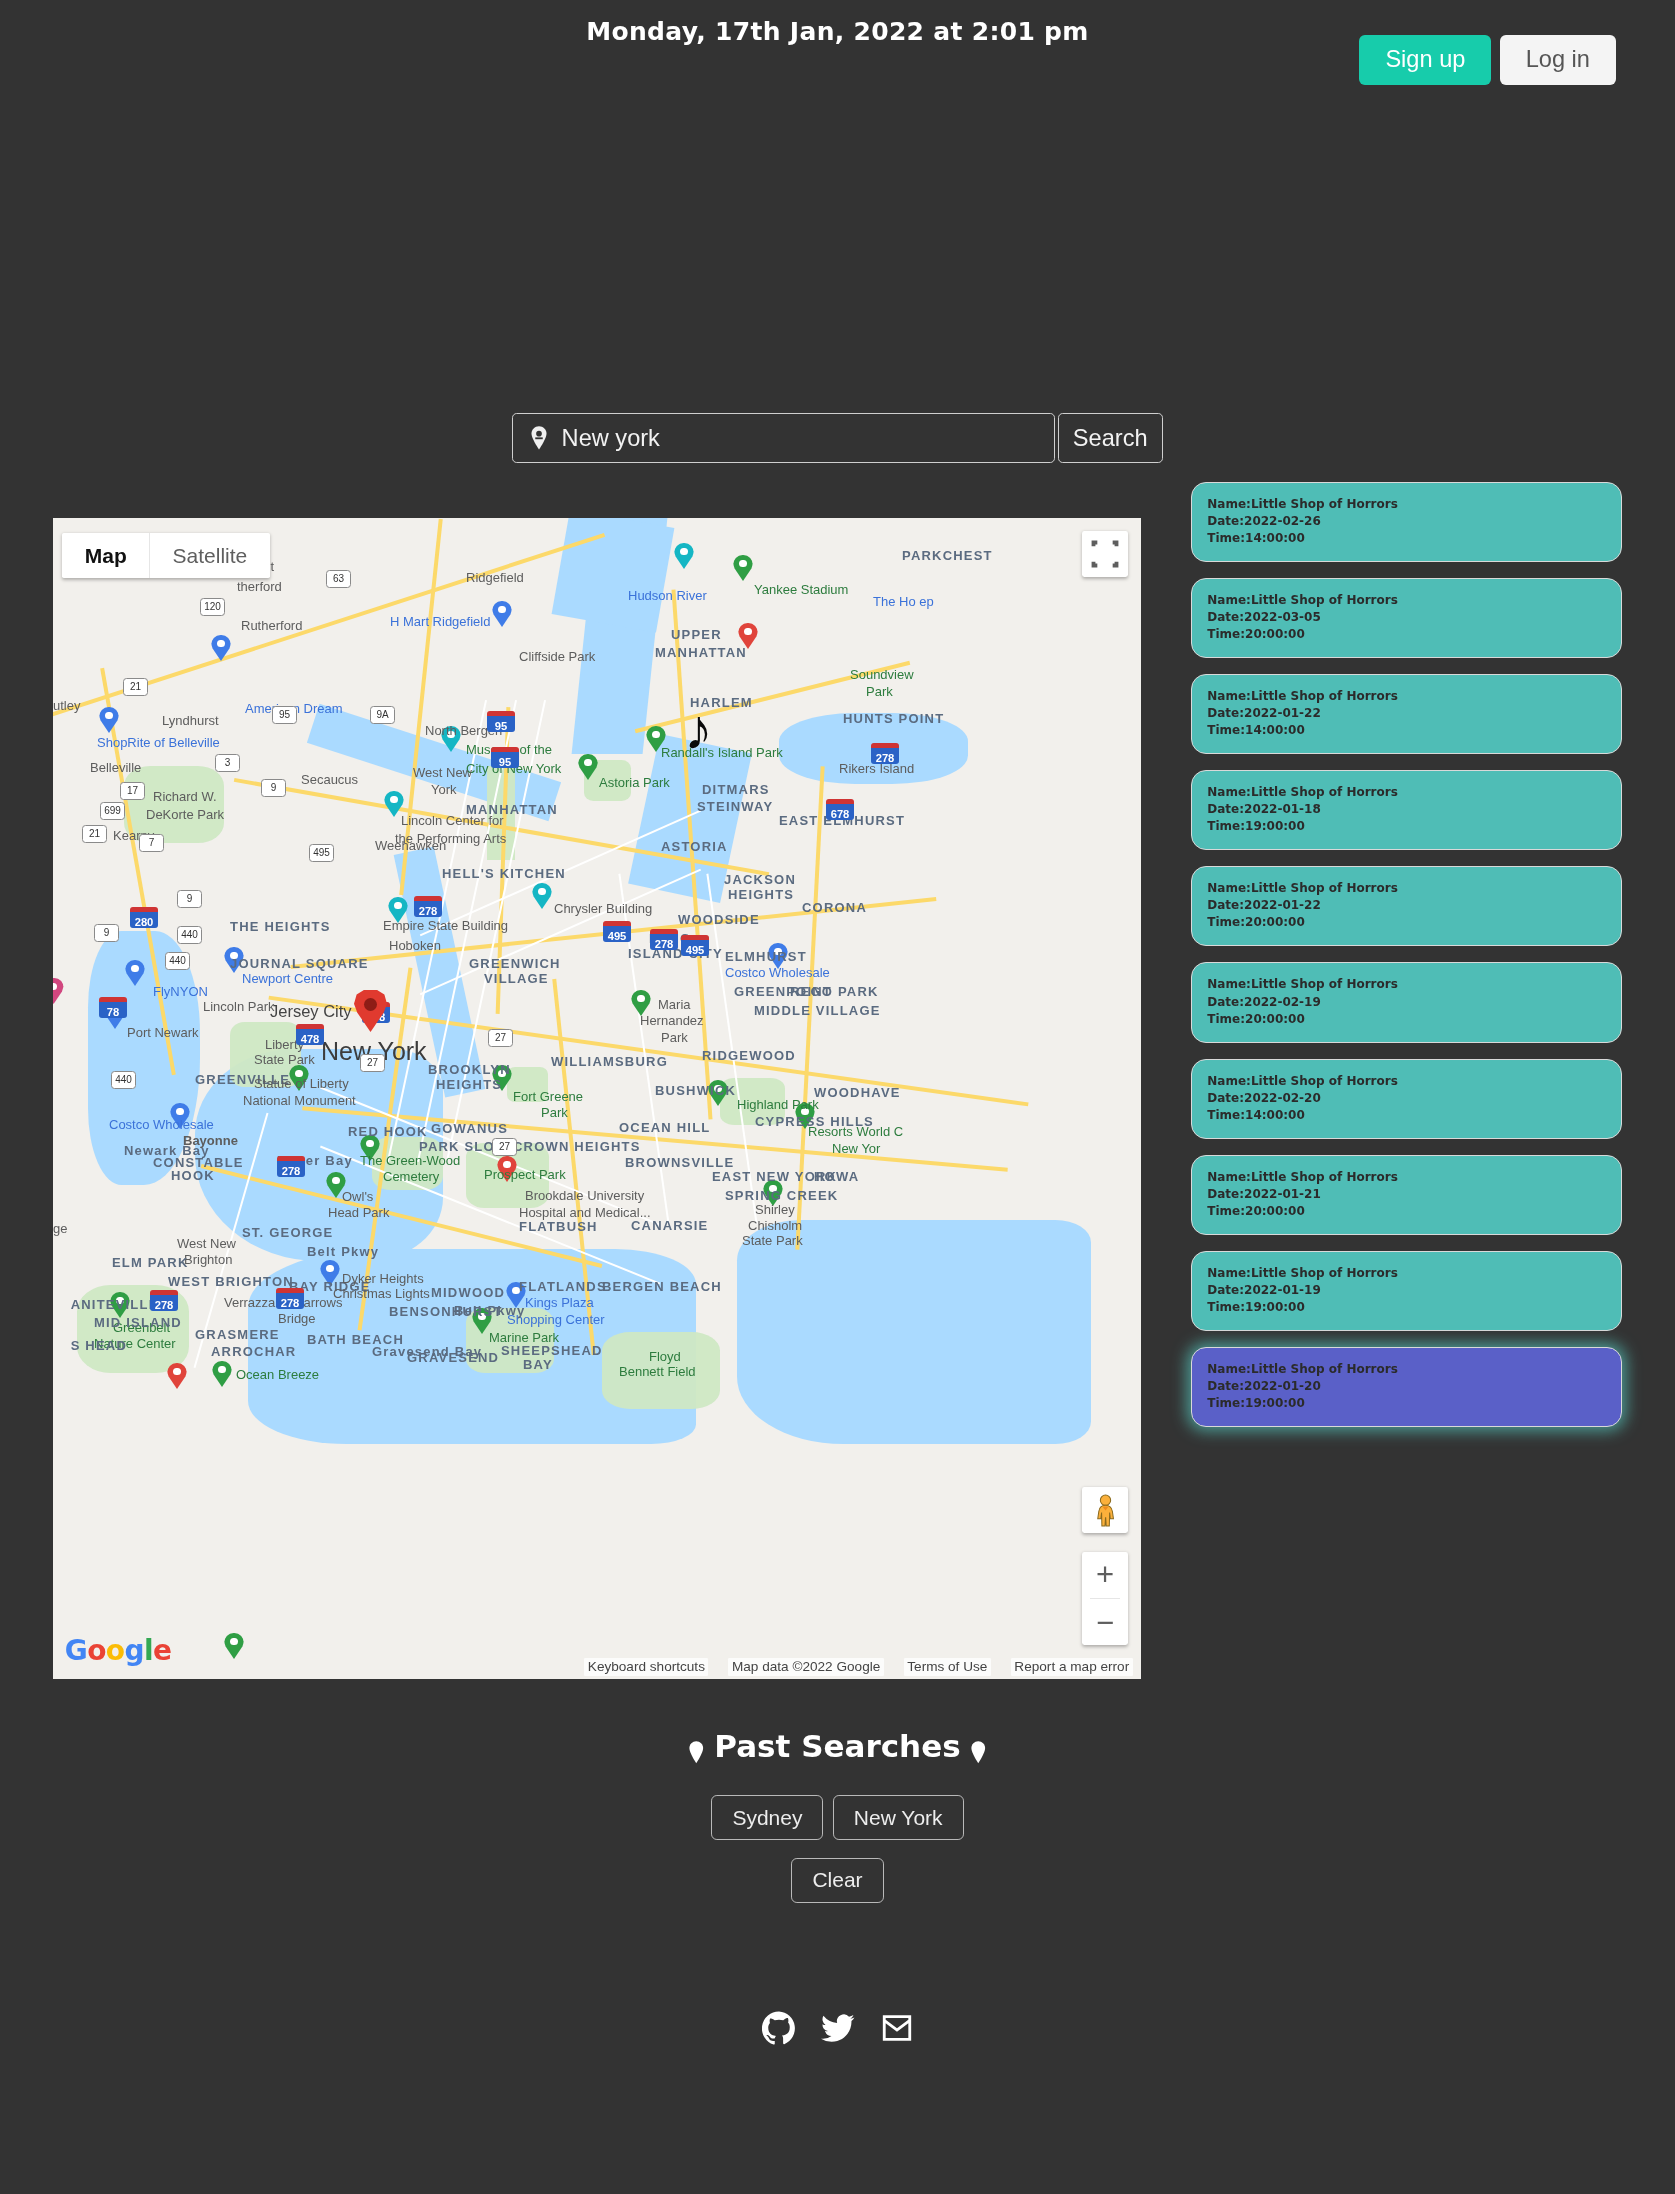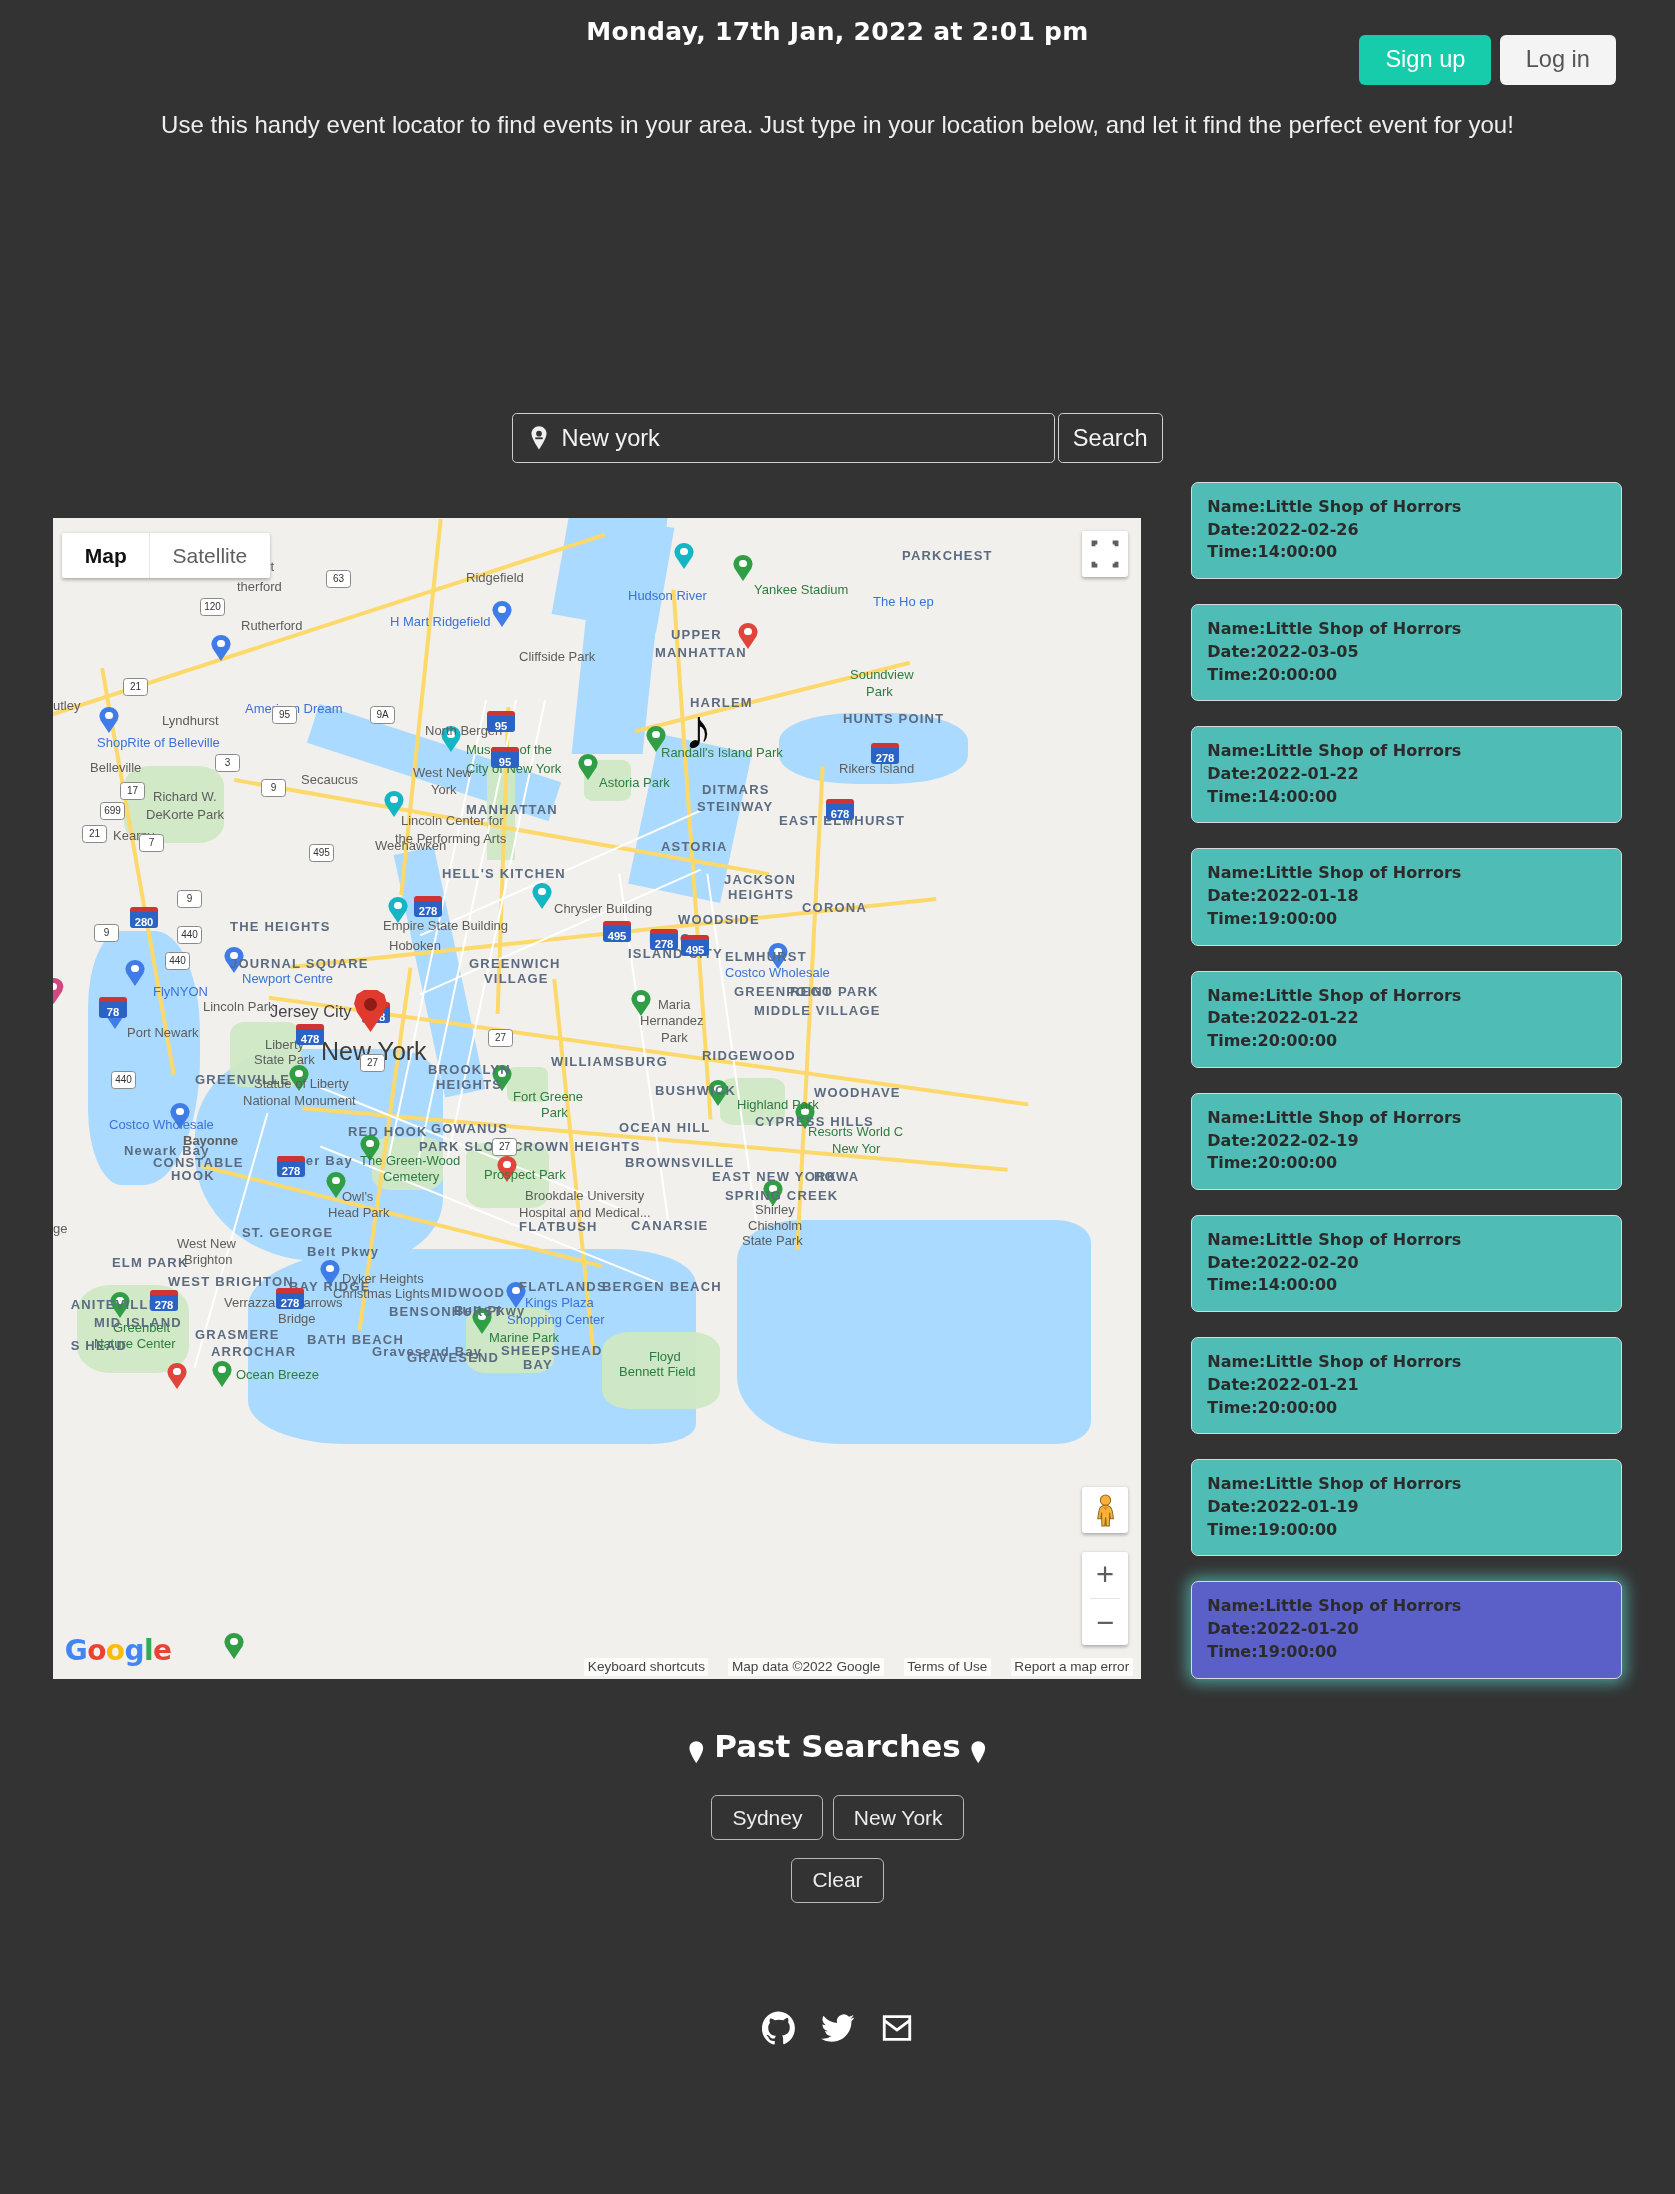--- a/index.html
+++ b/index.html
@@ -232,27 +232,27 @@
     text-align: center;
     font-family: "DejaVu Sans", sans-serif;
     font-size: 31px; font-weight: bold; color: #ffffff;
     display: flex; align-items: center; justify-content: center; gap: 10.6px;
     margin-bottom: 26px;
   }
   .cal-ico { width: 23.6px; height: 25px; flex: none; }
   .event-card {
     background: #4fbdb6;
     border: 1.2px solid #d9d9d9;
-    border-radius: 7px;
+    border-radius: 15px;
     padding: 13px 15.3px 14px 15.3px;
-    margin-bottom: 25px;
+    margin-bottom: 16px;
     color: #2b2b2b;
     font-family: "DejaVu Sans", sans-serif;
     font-weight: bold;
-    font-size: 16px;
+    font-size: 12px;
     line-height: 1.42;
   }
   .event-card.selected {
     background: #5a60c8;
     box-shadow: 0 0 15.3px 3.5px rgba(90,220,210,.62);
   }
 
   
   .past-wrap { position: absolute; left: 0; top: 1728px; width: 1675px; text-align: center; }
   .past-title {
@@ -278,21 +278,20 @@
 </head>
 <body>
 
 <div class="auth-bar">
   <button class="btn-signup">Sign up</button>
   <button class="btn-login">Log in</button>
 </div>
 
 <div class="header">
   <div class="site-subtitle">Monday, 17th Jan, 2022 at 2:01 pm</div>
-  <div class="intro">Use this handy event locator to find events in your area. Just type in your location below, and let it find the perfect event for you!</div>
 </div>
 
 <div class="search-wrap">
   <div class="search-field">
     <span class="pin-icon">
       <svg viewBox="0 0 24 28" width="20" height="23.6">
         <path fill="#f0f0f0" d="M12 0C6.9 0 3 3.9 3 8.8 3 15 12 28 12 28s9-13 9-19.2C21 3.9 17.1 0 12 0z"></path>
         <circle cx="12" cy="9" r="3.4" fill="#333"></circle>
         <rect x="7.5" y="13.5" width="9" height="2.2" fill="#333"></rect>
       </svg>

